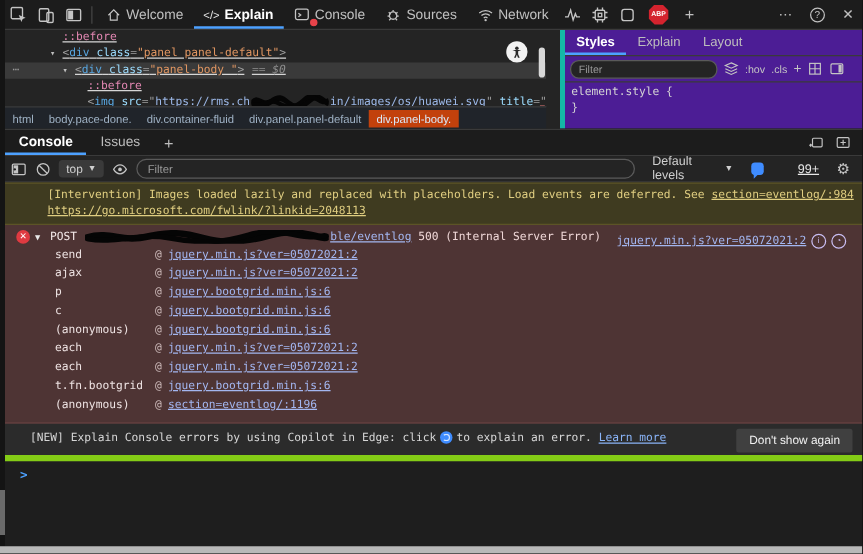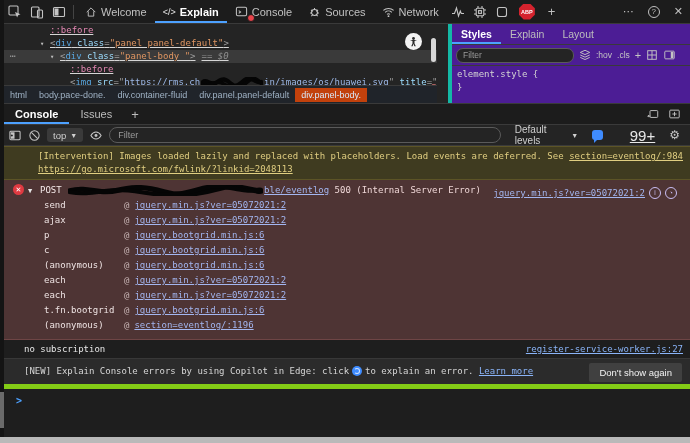--- a/index.html
+++ b/index.html
@@ -85,21 +85,21 @@
   .ctx-btn{display:flex;align-items:center;gap:4px;background:#3a3a3a;border-radius:3px;height:14px;padding:0 6px;
     font-size:9.5px;color:#d0d0d0;cursor:pointer;}
   .ctx-btn .car{font-size:7px;}
   .cfilter{width:424px;height:14px;border:1px solid #5a5a5a;border-radius:8px;background:#242424;color:#bdbdbd;
     font-size:9px;padding:0 8px;outline:none;font-family:"Liberation Sans",sans-serif;}
   .cfilter::placeholder{color:#9a9a9a;}
   .levels{display:flex;align-items:center;gap:5px;font-size:10px;color:#d0d0d0;margin-left:8px;cursor:pointer;}
   .levels .car{font-size:7px;}
   .msg-bubble{width:12px;height:10px;background:#3f8cff;border-radius:3px;position:relative;margin-left:8px;}
   .msg-bubble:after{content:"";position:absolute;left:2px;bottom:-3px;border:3px solid transparent;border-top-color:#3f8cff;border-left-color:#3f8cff;}
-  .badge-count{font-size:15px;color:#e8e8e8;margin-left:21px;text-decoration:underline;}
+  .badge-count{font-size:10px;color:#e8e8e8;margin-left:21px;text-decoration:underline;}
   .gear{font-size:12px;color:#c4c4c4;margin:0 6px 0 8px;cursor:pointer;}
 
   
   .console-messages{position:relative;font-family:"DejaVu Sans Mono","Liberation Mono",monospace;font-size:9px;}
   .row-warning{background:#3f3b20;border-top:1px solid #5c5426;border-bottom:1px solid #5c5426;
     color:#e0ce81;padding:3px 6px 3px 34px;line-height:13px;position:relative;}
   .row-warning a{color:#e0ce81;text-decoration:underline;cursor:pointer;}
   .w-src{position:absolute;right:7px;top:3px;}
   .row-error{background:#4e3434;border-bottom:1px solid #6e4545;color:#efdede;padding:3px 6px 6px 6px;position:relative;}
   .err-icon{position:absolute;left:9px;top:4px;width:11px;height:11px;border-radius:50%;background:#df3a41;
@@ -372,24 +372,20 @@
           <div class="stack-row"><span class="fn">ajax</span><span class="at">@</span><a class="err-link">jquery.min.js?ver=05072021:2</a></div>
           <div class="stack-row"><span class="fn">p</span><span class="at">@</span><a class="err-link">jquery.bootgrid.min.js:6</a></div>
           <div class="stack-row"><span class="fn">c</span><span class="at">@</span><a class="err-link">jquery.bootgrid.min.js:6</a></div>
           <div class="stack-row"><span class="fn">(anonymous)</span><span class="at">@</span><a class="err-link">jquery.bootgrid.min.js:6</a></div>
           <div class="stack-row"><span class="fn">each</span><span class="at">@</span><a class="err-link">jquery.min.js?ver=05072021:2</a></div>
           <div class="stack-row"><span class="fn">each</span><span class="at">@</span><a class="err-link">jquery.min.js?ver=05072021:2</a></div>
           <div class="stack-row"><span class="fn">t.fn.bootgrid</span><span class="at">@</span><a class="err-link">jquery.bootgrid.min.js:6</a></div>
           <div class="stack-row"><span class="fn">(anonymous)</span><span class="at">@</span><a class="err-link">section=eventlog/:1196</a></div>
         </div>
 
-        <div class="row-info">
-          <span>no subscription</span>
-          <a>register-service-worker.js:27</a>
-        </div>
 
         <div class="row-banner">
           <span>[NEW] Explain Console errors by using Copilot in Edge: click</span><span class="copilot-dot"></span><span>to explain an error.</span>&nbsp;<a>Learn more</a>
           <button class="dismiss-btn">Don't show again</button>
         </div>
 
         <div class="prompt-row">
           <span>&gt;</span>
         </div>
 

